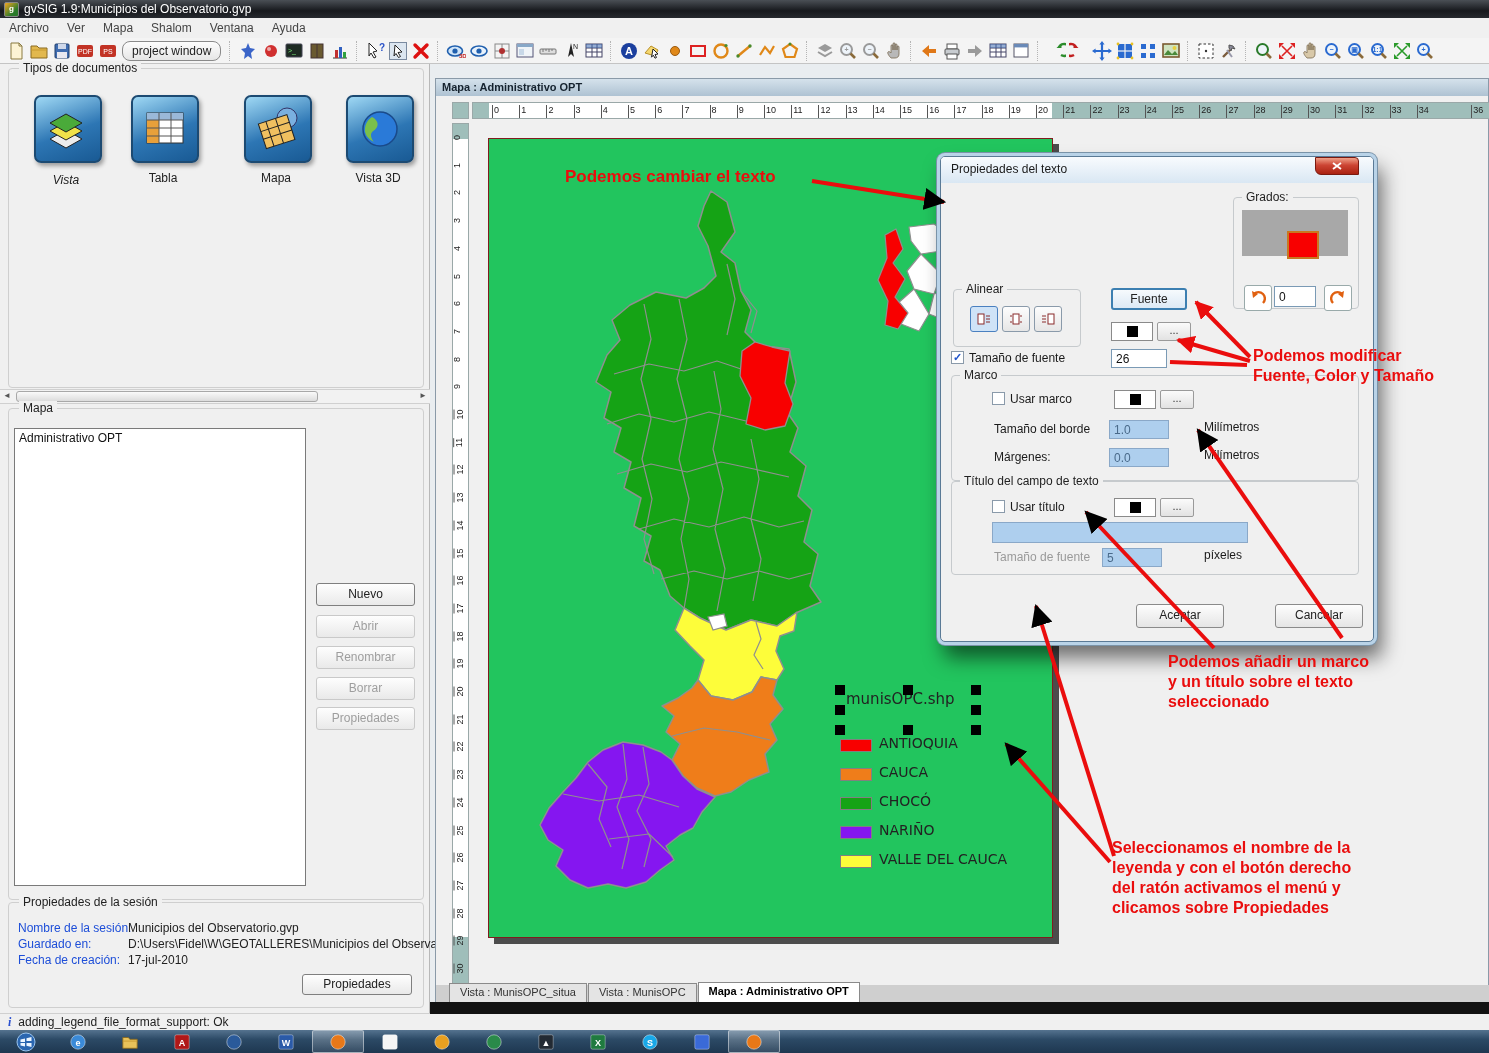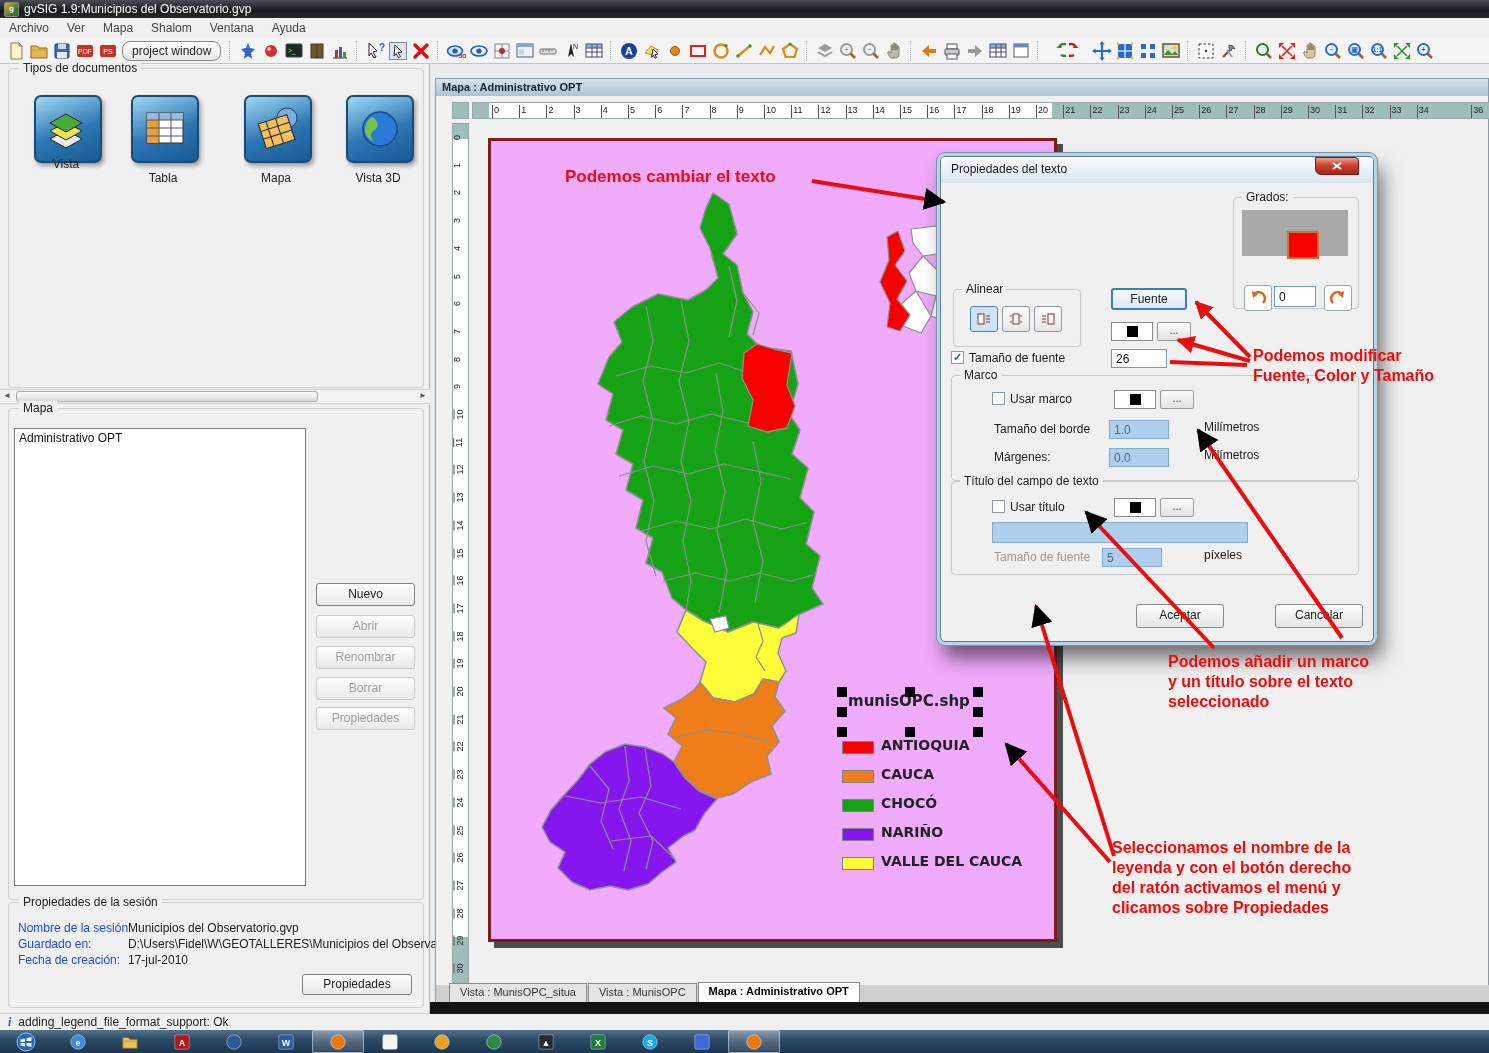--- a/index.html
+++ b/index.html
@@ -49,22 +49,22 @@
     border:1px solid #8a9aa8;box-sizing:border-box;}
   #mapwin-title{position:absolute;left:0;top:0;width:100%;height:17px;
     background:linear-gradient(#d5e2ec,#aec2d2);font-size:11px;font-weight:bold;color:#15222e;
     padding:2px 0 0 6px;box-sizing:border-box;}
   .ruler{position:absolute;background:#fff;border:1px solid #9aa8a8;box-sizing:border-box;overflow:hidden;}
   #hruler{left:36px;top:23px;width:1018px;height:17px;}
   #vruler{left:16px;top:44px;width:17px;height:863px;}
   .teal{position:absolute;background:#9fbeba;}
   .hnum{position:absolute;top:2px;font-size:9px;color:#222;border-left:1px solid #555;padding-left:1px;height:13px;}
   .vnum{position:absolute;left:1px;font-size:9px;color:#222;transform:rotate(-90deg);border-top:1px solid #555;}
-  #page{position:absolute;left:52px;top:59px;width:563px;height:798px;background:#f0abfc;
-    border:3px solid #7f1d1d;box-shadow:6px 6px 0 0 #4c4c4c;font-weight:bold;}
+  #page{position:absolute;left:52px;top:59px;width:563px;height:798px;background:#22c55e;
+    border:1px solid #7f1d1d;box-shadow:6px 6px 0 0 #4c4c4c;}
   #blackband{position:absolute;left:430px;top:1002px;width:1059px;height:12px;background:#121212;}
   
   .handle{position:absolute;width:10px;height:10px;background:#000;}
   #legend-title{position:absolute;font-size:15px;color:#222;font-family:"DejaVu Sans",sans-serif;}
   .leg-swatch{position:absolute;width:30px;height:11px;border:1px solid #808080;}
   .leg-label{position:absolute;font-size:14px;color:#222;font-family:"DejaVu Sans",sans-serif;}
   
   #tabsbar{position:absolute;left:0;top:906px;width:100%;height:19px;background:#cfcfcf;display:flex;align-items:flex-end;padding-left:13px;}
   .tab{height:18px;border:1px solid #8a8a8a;border-bottom:none;background:#e4e4e4;color:#333;
     font-size:11px;padding:2px 10px 0 10px;margin-right:1px;}
@@ -492,21 +492,21 @@
     <span class="gb-label">Tipos de documentos</span>
   <div class="doccard" style="left: 25px; top: 26px;">
         <svg width="48" height="48" viewBox="0 0 48 48">
           <g>
             <path d="M6 34l16-9 16 9-16 9z" fill="#ececec" stroke="#222"></path>
             <path d="M6 26l16-9 16 9-16 9z" fill="#f0e24a" stroke="#222"></path>
             <path d="M6 18l16-9 16 9-16 9z" fill="#4aaa3a" stroke="#222"></path>
           </g>
         </svg>
       </div>
-      <span class="doclabel" style="left: 17px; top: 88px;">Vista</span>
+      <span class="doclabel" style="left: 17px; top: 104px; font-style: italic;">Vista</span>
       <div class="doccard" style="left: 122px; top: 26px;">
         <svg width="48" height="48" viewBox="0 0 48 48">
           <rect x="6" y="8" width="36" height="30" fill="#fff" stroke="#333"></rect>
           <rect x="6" y="8" width="36" height="7" fill="#9ab8d8"></rect>
           <rect x="6" y="15" width="12" height="23" fill="#e8a03a"></rect>
           <path d="M6 15h36M6 23h36M6 31h36M18 8v30M30 8v30" stroke="#555" fill="none"></path>
         </svg>
       </div>
       <span class="doclabel" style="left: 114px; top: 102px;">Tabla</span>
       <div class="doccard" style="left: 235px; top: 26px;">

